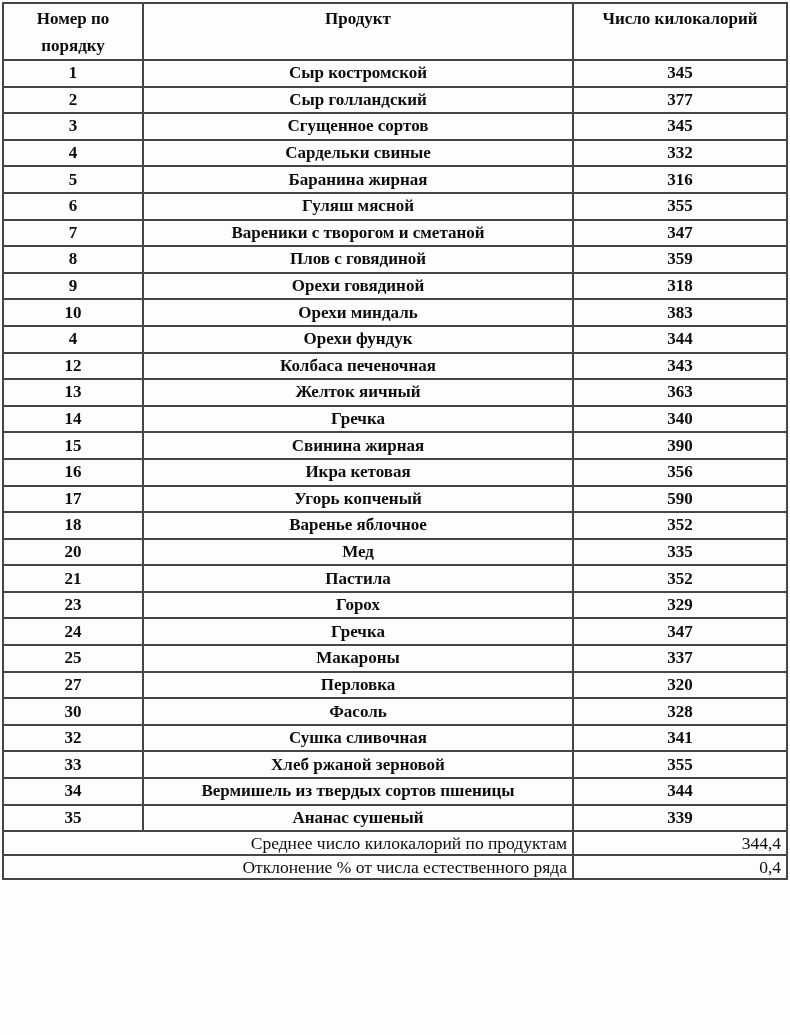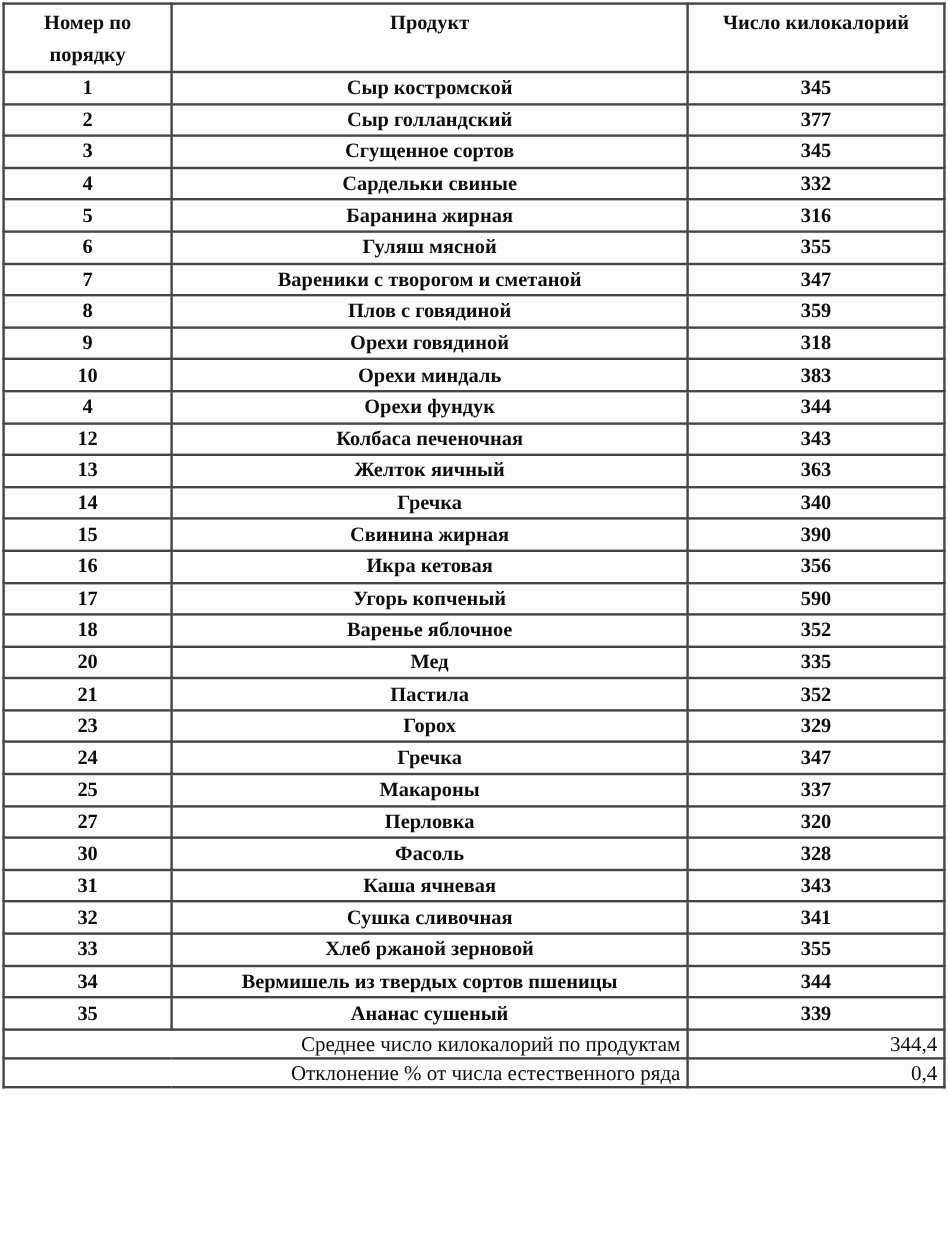--- a/index.html
+++ b/index.html
@@ -198,25 +198,20 @@
           <td>27</td>
           <td>Перловка</td>
           <td>320</td>
         </tr>
         <tr>
           <td>30</td>
           <td>Фасоль</td>
           <td>328</td>
         </tr>
         <tr>
-          <td>31</td>
-          <td>Каша ячневая</td>
-          <td>343</td>
-        </tr>
-        <tr>
           <td>32</td>
           <td>Сушка сливочная</td>
           <td>341</td>
         </tr>
         <tr>
           <td>33</td>
           <td>Хлеб ржаной зерновой</td>
           <td>355</td>
         </tr>
         <tr>

